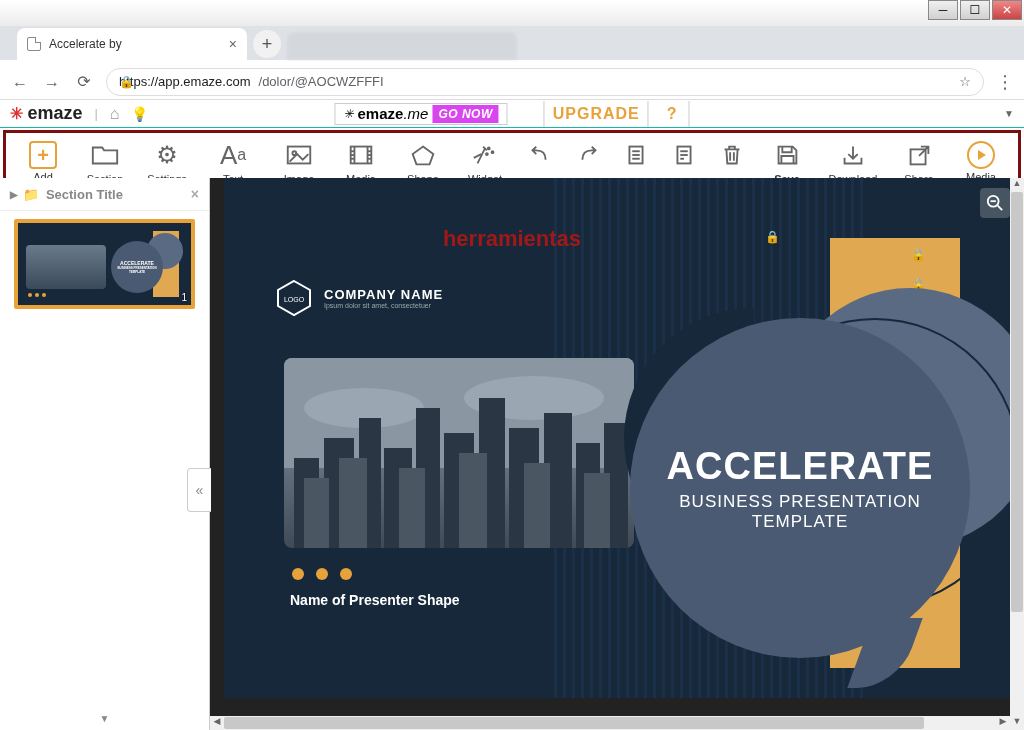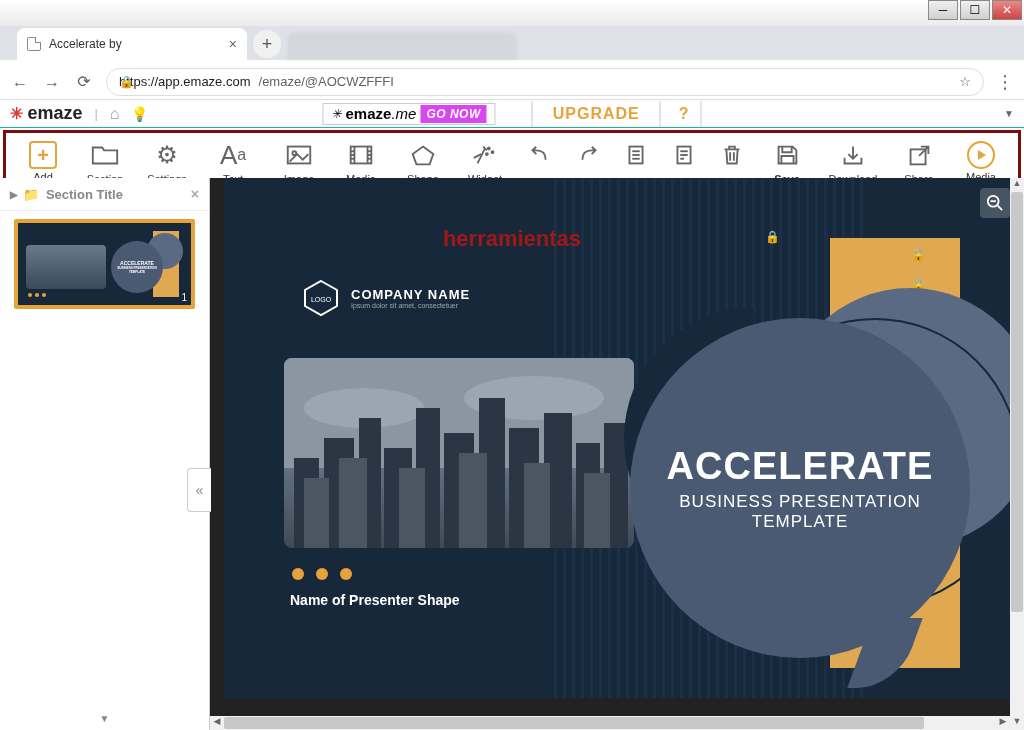--- a/index.html
+++ b/index.html
@@ -34,21 +34,21 @@
 .app-header { height: 28px; background: #fff; border-bottom: 1px solid #14b8a6; display: flex; align-items: center; padding: 0 10px; gap: 12px; font-size: 13px;}
 .emaze-logo { display:flex; align-items:center; gap:4px; font-weight:bold; color:#222; font-size:18px; cursor:pointer;}
 .emaze-logo .spark{ color:#e8a23a; font-size:16px;}
 .emaze-logo .spark::before{content:"✳"; color:#d33;}
 .sep { color:#bbb; }
 .hdr-ico { color:#999; font-size:16px; cursor:pointer;}
 .hdr-center { position:absolute; left:50%; transform:translateX(-50%); display:flex; align-items:center; gap:6px;}
 .emaze-me { background:#fff; border:1px solid #ccc; padding:1px 8px; font-style:italic; font-size:15px; display:flex; align-items:center; gap:4px;}
 .emaze-me b{font-style:normal;}
 .go-now{ background:#d946ef; color:#fff; font-weight:bold; padding:2px 6px; font-size:12px; letter-spacing:0.5px;}
-.upgrade{ color:#e8a23a; font-weight:900; font-size:16px; letter-spacing:1px; margin-left:30px; border-left:1px solid #ccc; border-right:1px solid #ccc; padding:4px 20px; cursor:pointer;}
+.upgrade{ color:#e8a23a; font-weight:900; font-size:16px; letter-spacing:1px; margin-left:30px; border-left:1px solid #ccc; border-right:1px solid #ccc; padding:4px 8px; cursor:pointer;}
 .help-q{ color:#e8a23a; font-weight:bold; font-size:16px; border-right:1px solid #ccc; padding:4px 12px; cursor:pointer;}
 .hdr-drop{ margin-left:auto; color:#666; font-size:10px; cursor:pointer;}
 
 
 .toolbar-wrap { border: 3px solid #7a0e0e; margin: 2px 3px; padding: 6px 6px 2px 6px; background:#fff; position:relative;}
 .toolbar { display: flex; align-items: flex-start; gap: 0; }
 .tool { display: flex; flex-direction: column; align-items: center; width: 62px; cursor: pointer; color:#555;}
 .tool.wide{width:70px;}
 .tool .ico { height: 32px; display: flex; align-items: center; justify-content: center; font-size: 24px; color: #666; }
 .tool .lbl { font-size: 11px; color: #333; margin-top: 2px; }
@@ -85,21 +85,21 @@
 
 .canvas-area{ flex:1; background:#222; position:relative; overflow:hidden;}
 .slide{ position:absolute; left:14px; top:0; right:14px; height:520px; background:#16283a; }
 .zoom-btn{position:absolute; top:10px; right:14px; width:30px; height:30px; background:rgba(120,130,140,0.5); border-radius:4px; display:flex; align-items:center; justify-content:center; color:#fff; font-size:16px; cursor:pointer; z-index:10;}
 
 
 .stripes{position:absolute; left:330px; top:0; bottom:0; width:310px; background:repeating-linear-gradient(90deg, #1a3048 0 3px, #16283a 3px 9px);}
 .yellow-rect{position:absolute; right:50px; top:60px; width:130px; height:430px; background:#e0a850;}
 .city{position:absolute; left:60px; top:180px; width:350px; height:190px; border-radius:8px; overflow:hidden; background:linear-gradient(#8090a0 0%, #708090 40%, #404a56 100%);}
 .city svg{width:100%; height:100%;}
-.company{position:absolute; left:77px; top:100px; display:flex; align-items:center; gap:10px; color:#fff;}
+.company{position:absolute; left:50px; top:100px; display:flex; align-items:center; gap:10px; color:#fff;}
 .company .hex{width:40px; height:40px;}
 .company .txt1{font-size:13px; font-weight:bold; letter-spacing:1px;}
 .company .txt2{font-size:7px; color:#9aa;}
 .dots3{position:absolute; left:68px; top:390px; display:flex; gap:12px;}
 .dots3 span{width:12px; height:12px; background:#e8a23a; border-radius:50%;}
 .presenter{position:absolute; left:66px; top:414px; color:#fff; font-size:14px; font-weight:bold;}
 .big-quote{position:absolute; left:380px; top:110px; width:300px; height:300px;}
 .big-circ1{position:absolute; right:40px; top:140px; width:340px; height:340px; background:#4a5a72; border-radius:50%; display:flex; flex-direction:column; align-items:center; justify-content:center; color:#fff;}
 .big-circ1 .t1{font-size:38px; font-weight:900; letter-spacing:1px;}
 .big-circ1 .t2{font-size:17px; letter-spacing:1px; margin-top:4px;}
@@ -136,21 +136,21 @@
   <div class="ghost-tab"></div>
 </div>
 
 <div class="addr-bar">
   <span class="nav-ico">←</span>
   <span class="nav-ico">→</span>
   <span class="nav-ico">⟳</span>
   <div class="addr-field">
     <span class="lock">🔒</span>
     <span class="url-host">https://app.emaze.com</span>
-      <span class="url-path">/emaze/@AOCWZFFFI</span>
+      <span class="url-path">/dolor/@AOCWZFFFI</span>
     <span class="star">☆</span>
   </div>
   <span class="menu-dots">⋮</span>
 </div>
 
 <div class="app-header" style="position:relative;">
   <div class="emaze-logo">
     <span class="spark"></span>
     <span>emaze</span>
   </div>

